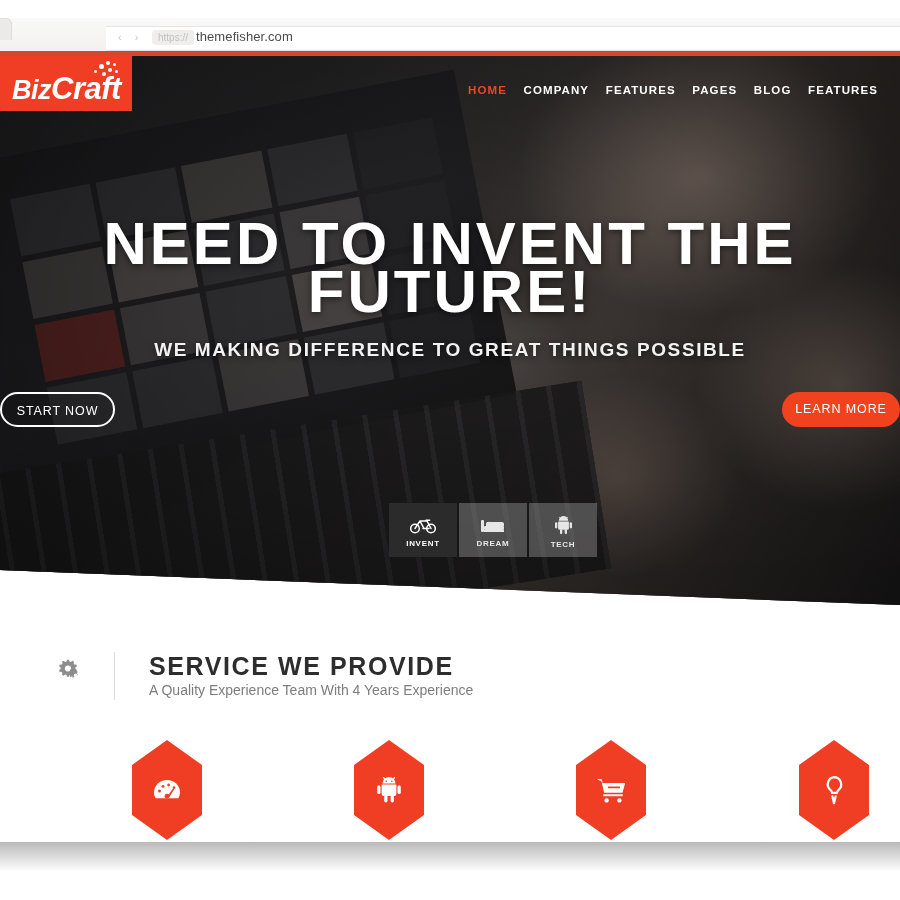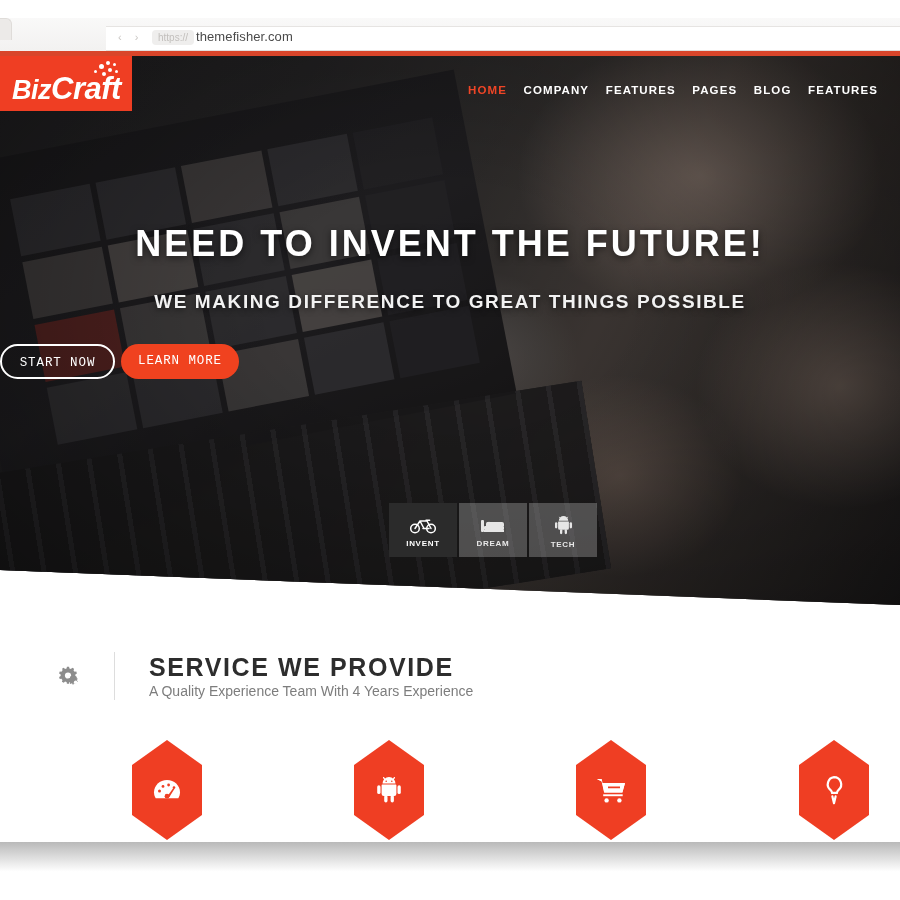--- a/index.html
+++ b/index.html
@@ -81,26 +81,26 @@
 
   .sitenav { position:absolute; left:468px; top:74px; width:410px; height:22px;
     z-index:6; display:flex; justify-content:space-between; align-items:flex-end; }
   .sitenav a { font-size:11.5px; font-weight:bold; letter-spacing:1.1px;
     color:#ffffff; text-decoration:none; }
   .sitenav a.active { color:#ef4526; }
 
   
   .hero-copy { position:absolute; left:0; top:56px; width:900px; z-index:5;
     text-align:center; }
-  .hero-h1 { margin-top:164px; font-size:36px; font-weight:bold; color:#fff;
+  .hero-h1 { margin-top:164px; font-size:60px; font-weight:bold; color:#fff;
     letter-spacing:3px; line-height:48px;
     text-shadow:0 2px 7px rgba(0,0,0,.55); }
   .hero-sub { margin-top:22px; font-size:19px; font-weight:bold; color:#f2f2f2;
     letter-spacing:1.6px; line-height:24px; text-shadow:0 2px 6px rgba(0,0,0,.55); }
-  .hero-btns { margin-top:30px; display:flex; justify-content:flex-start; gap:6px;font-family:Liberation Mono, monospace; }
+  .hero-btns { margin-top:30px; display:flex; justify-content:space-between; gap:14px; }
   .btn { height:35px; line-height:35px; border-radius:18px; font-size:12.5px;
     letter-spacing:.9px; cursor:pointer; }
   .btn-ghost { width:115px; border:2px solid #ffffff; color:#fff;
     background:transparent; }
   .btn-solid { width:118px; background:#f0421f; color:#fff; border:none; }
 
   
   .cats { position:absolute; left:389px; top:503px; z-index:5; display:flex; }
   .cat { width:68px; height:54px; background:rgba(210,210,210,.30);
     margin-right:2px; display:flex; flex-direction:column; align-items:center;
@@ -108,21 +108,21 @@
   .cat.active { background:#2b2b2b; }
   .cat svg { display:block; }
   .cat span { margin-top:5px; font-size:8px; font-weight:bold; color:#e8e8e8;
     letter-spacing:.7px; }
   .cat.active span { color:#ffffff; }
 
   
   .services { position:absolute; left:0; top:610px; width:900px; height:232px;
     background:#fff; }
   .svc-head { position:absolute; left:50px; top:42px; display:flex;
-    align-items:center;gap:16px; }
+    align-items:flex-start;gap:16px; }
   .gear-icon { width:34px; height:34px; color:#8b8b8b; }
   .svc-divider { width:1px; height:48px; background:#dddddd; margin:0 18px 0 14px; }
   .svc-title { font-size:25px; font-weight:bold; color:#2d2d2d;
     letter-spacing:1.6px; line-height:29px; }
   .svc-sub { margin-top:0; font-size:14px; color:#7d7d7d; line-height:18px; }
 
   .hexrow { position:absolute; left:0; top:130px; width:900px; height:100px; }
   .hexcell { position:absolute; top:0; width:70px; height:100px; }
   .hex { width:70px; height:100px; background:#ef3e23;
     clip-path: polygon(50% 0%, 100% 25%, 100% 75%, 50% 100%, 0% 75%, 0% 25%);

